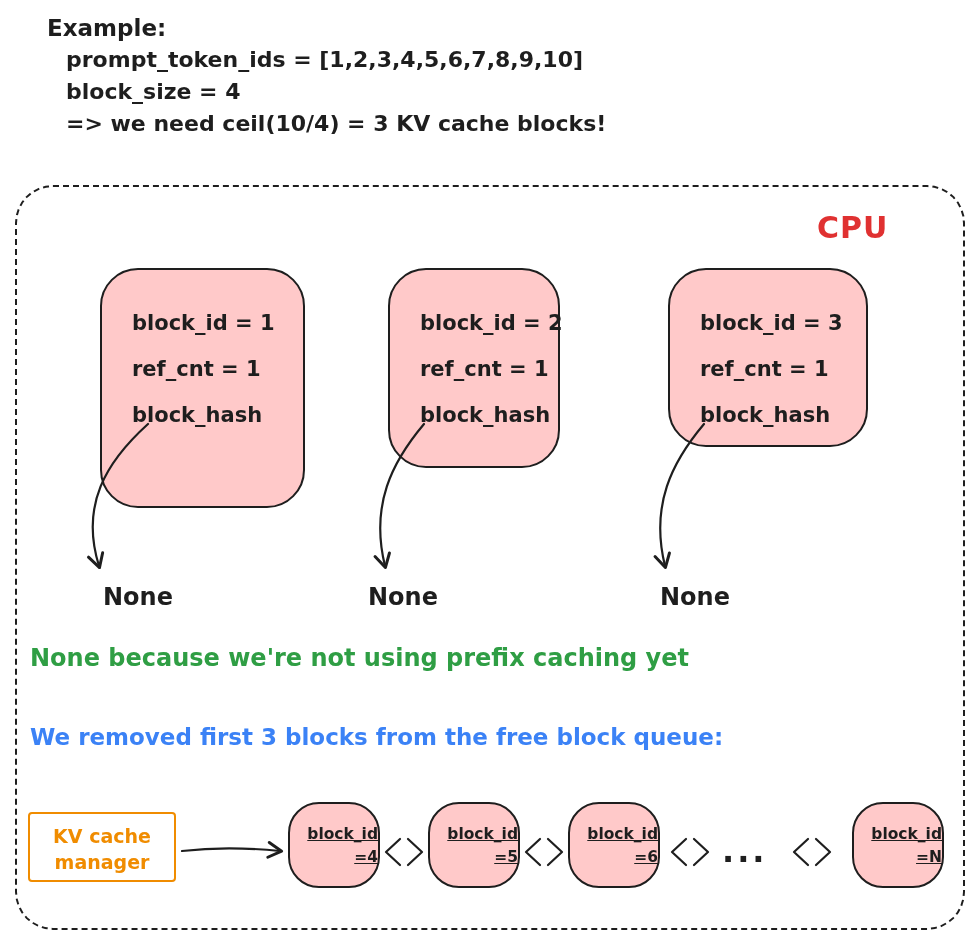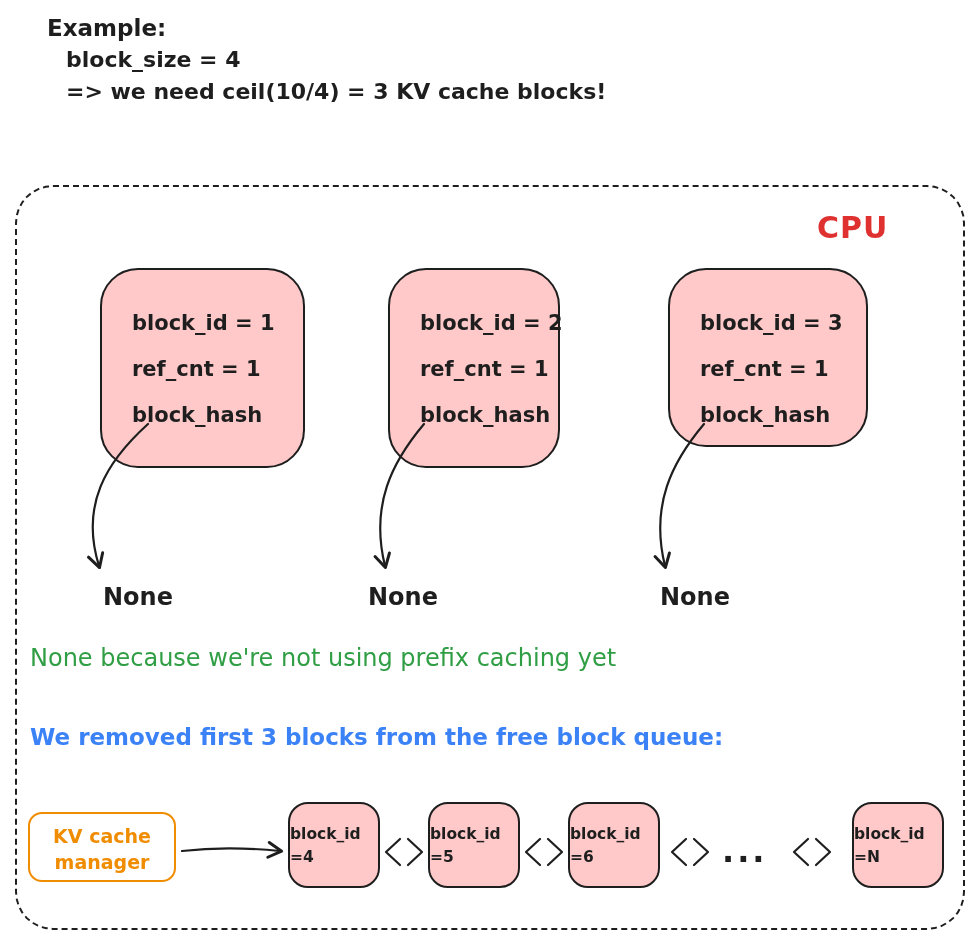--- a/index.html
+++ b/index.html
@@ -38,43 +38,44 @@
   }
   .block-line {
     font-size:21px;
     font-weight:600;
     line-height:46px;
     white-space:nowrap;
   }
 
   .none-label { font-size:24px; font-weight:600; }
 
-  .note-green { color:#2f9e44; font-size:24px; font-weight:400; white-space:nowrap;text-align:right; }
+  .note-green { color:#2f9e44; font-size:24px; font-weight:700; white-space:nowrap;text-align:right; }
   .note-black { color:#3b82f6; font-size:23px; font-weight:600; white-space:nowrap; }
 
   
   .manager-card {
     width:148px; height:70px;
     background:#ffffff;
     border:2px solid #f08c00;
-    border-radius:14px;
+    border-radius:4px;
     color:#f08c00;
     text-align:center;
     padding-top:9px;
   }
   .manager-line { font-size:19px; font-weight:700; line-height:26px; }
 
   
   .queue-card {
     width:92px; height:86px;
     background:#ffc9c9;
     border:2px solid #1e1e1e;
-    border-radius:20px;
-    text-align:left;
+    border-radius:31px;
+    text-align:right;
     padding-top:19px;
+    text-decoration:underline;
   }
   .queue-line { font-size:15.5px; font-weight:600; line-height:23px; }
 
   .ellipsis { font-size:32px; font-weight:700; letter-spacing:3px; }
 
   
   .overlay { left:0; top:0; pointer-events:none; }
   .arrow {
     fill:none;
     stroke:#1e1e1e;
@@ -88,28 +89,29 @@
     stroke-width:2.2px;
     stroke-linecap:round;
     stroke-linejoin:round;
   }
 </style>
 </head>
 <body>
 
 <div class="abs" style="left:30px; top:12px;">
   <div class="ex-title">Example:</div>
+  <div class="ex-line">prompt_token_ids = [1,2,3,4,5,6,7,8,9,10]</div>
   <div class="ex-line">block_size = 4</div>
   <div class="ex-line">=&gt; we need ceil(10/4) = 3 KV cache blocks!</div>
 </div>
 
 <div class="abs cpu-box" style="left:15px; top:185px; width:950px; height:745px;"></div>
 <div class="abs cpu-label" style="left:817px; top:210px;">CPU</div>
 
-<div class="abs block-card" style="left:100px; top:268px; width:205px; height:200px;">
+<div class="abs block-card" style="left:100px; top:268px; width:205px; height:240px;">
   <div class="block-line">block_id = 1</div>
   <div class="block-line">ref_cnt = 1</div>
   <div class="block-line">block_hash</div>
 </div>
 <div class="abs block-card" style="left:388px; top:268px; width:172px; height:200px;">
   <div class="block-line">block_id = 2</div>
   <div class="block-line">ref_cnt = 1</div>
   <div class="block-line">block_hash</div>
 </div>
 <div class="abs block-card" style="left:668px; top:268px; width:200px; height:179px;">

